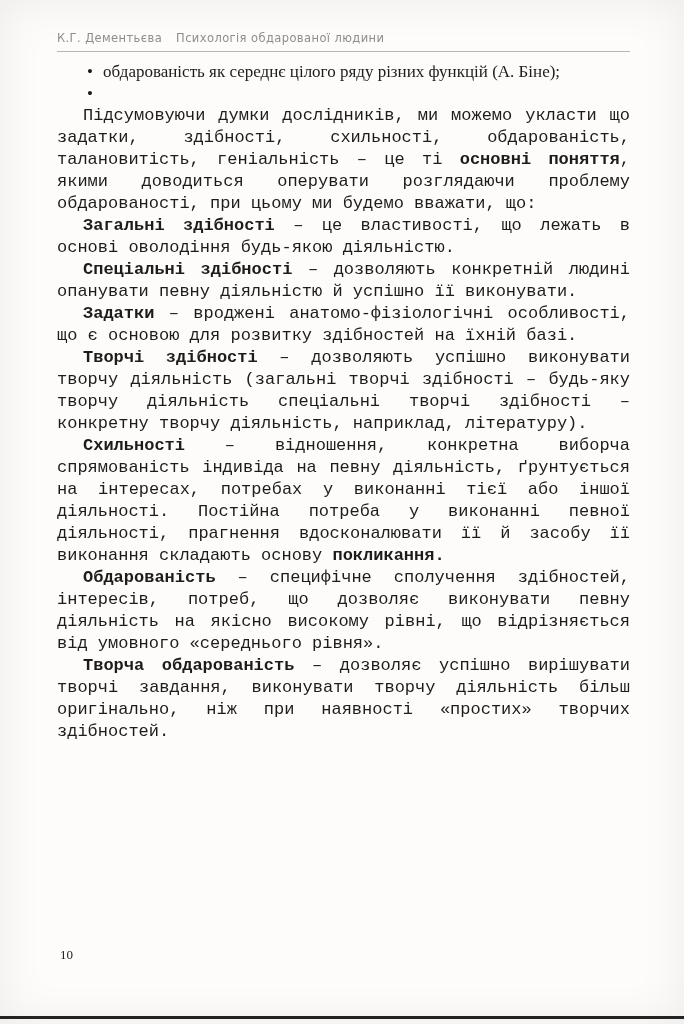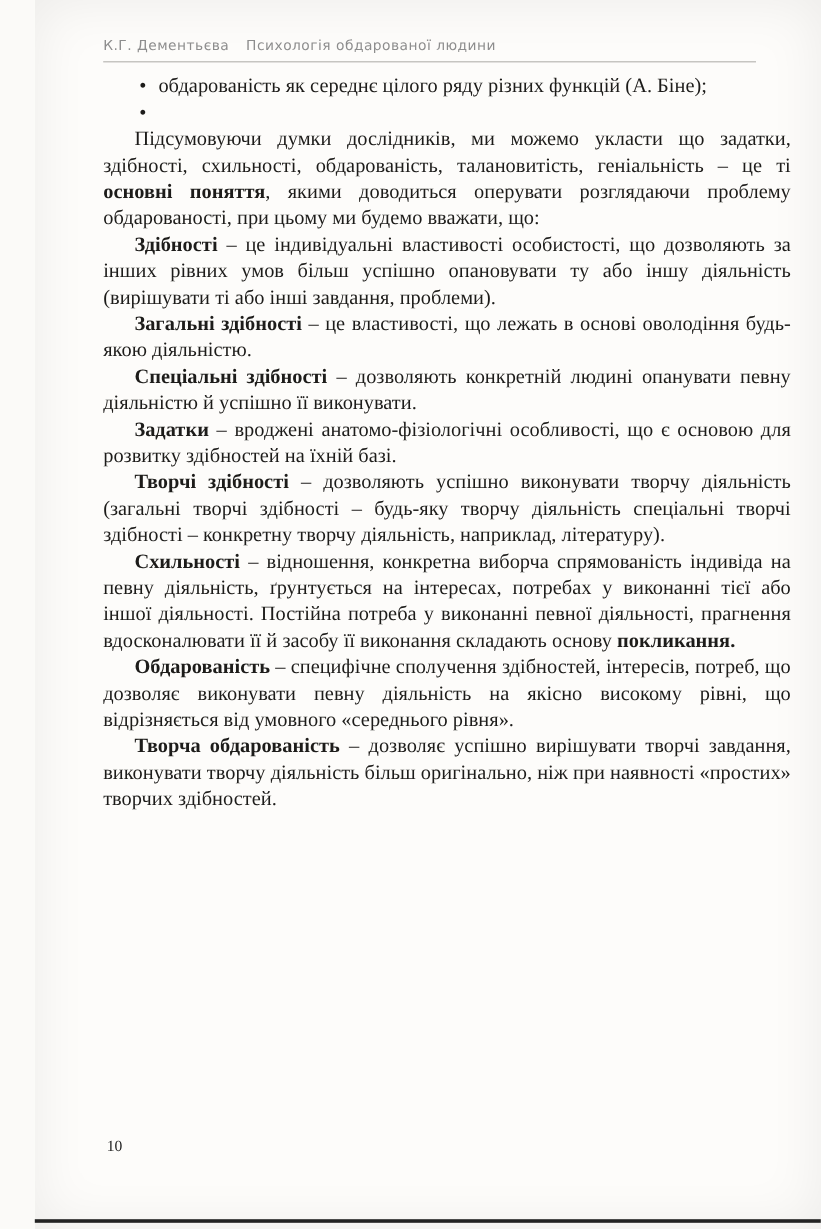--- a/index.html
+++ b/index.html
@@ -10,21 +10,20 @@
     position: relative;
     overflow: hidden;
     font-family: "Liberation Serif", serif;
     color: #1d1c1a;
   }
   .page {
     position: absolute;
     inset: 0;
     background: #fdfcfa;
     box-shadow: inset 0 0 46px rgba(0,0,0,0.07);
-    margin-left: 29px;
   }
   .header {
     position: absolute;
     top: 31px;
     left: 57px;
     right: 54px;
     font-family: "DejaVu Sans", sans-serif;
     font-size: 11.5px;
     color: #8d8d8d;
     letter-spacing: 0.4px;
@@ -52,20 +51,21 @@
     padding-left: 30px;
     text-align: left;
   }
   .bullet .dot {
     width: 16px;
     flex: 0 0 16px;
   }
   p.para {
     margin: 0;
     text-indent: 26px;
+    font-family: Liberation Mono, monospace;
   }
   p.para b { font-weight: bold; }
   .pagenum {
     position: absolute;
     left: 60px;
     top: 947px;
     font-size: 13px;
     color: #222;
   }
   .scanline {
@@ -93,21 +93,20 @@
         <div class="bullet">
           <span class="dot">•</span>
           <span>обдарованість як середнє цілого ряду різних функцій (А. Біне);</span>
         </div>
         <div class="bullet">
           <span class="dot">•</span>
         </div>
       </div>
     <div>
         <p class="para"><span>Підсумовуючи думки дослідників, ми можемо укласти що задатки, здібності, схильності, обдарованість, талановитість, геніальність – це ті </span><b>основні поняття</b><span>, якими доводиться оперувати розглядаючи проблему обдарованості, при цьому ми будемо вважати, що:</span></p>
-        <p class="para"><b>Здібності</b><span> – це індивідуальні властивості особистості, що дозволяють за інших рівних умов більш успішно опановувати ту або іншу діяльність (вирішувати ті або інші завдання, проблеми).</span></p>
         <p class="para"><b>Загальні здібності</b><span> – це властивості, що лежать в основі оволодіння будь-якою діяльністю.</span></p>
         <p class="para"><b>Спеціальні здібності</b><span> – дозволяють конкретній людині опанувати певну діяльністю й успішно її виконувати.</span></p>
         <p class="para"><b>Задатки</b><span> – вроджені анатомо-фізіологічні особливості, що є основою для розвитку здібностей на їхній базі.</span></p>
         <p class="para"><b>Творчі здібності</b><span> – дозволяють успішно виконувати творчу діяльність (загальні творчі здібності – будь-яку творчу діяльність спеціальні творчі здібності – конкретну творчу діяльність, наприклад, літературу).</span></p>
         <p class="para"><b>Схильності</b><span> – відношення, конкретна виборча спрямованість індивіда на певну діяльність, ґрунтується на інтересах, потребах у виконанні тієї або іншої діяльності. Постійна потреба у виконанні певної діяльності, прагнення вдосконалювати її й засобу її виконання складають основу </span><b>покликання.</b></p>
         <p class="para"><b>Обдарованість</b><span> – специфічне сполучення здібностей, інтересів, потреб, що дозволяє виконувати певну діяльність на якісно високому рівні, що відрізняється від умовного «середнього рівня».</span></p>
         <p class="para"><b>Творча обдарованість</b><span> – дозволяє успішно вирішувати творчі завдання, виконувати творчу діяльність більш оригінально, ніж при наявності «простих» творчих здібностей.</span></p>
       </div>
   </div>
 

